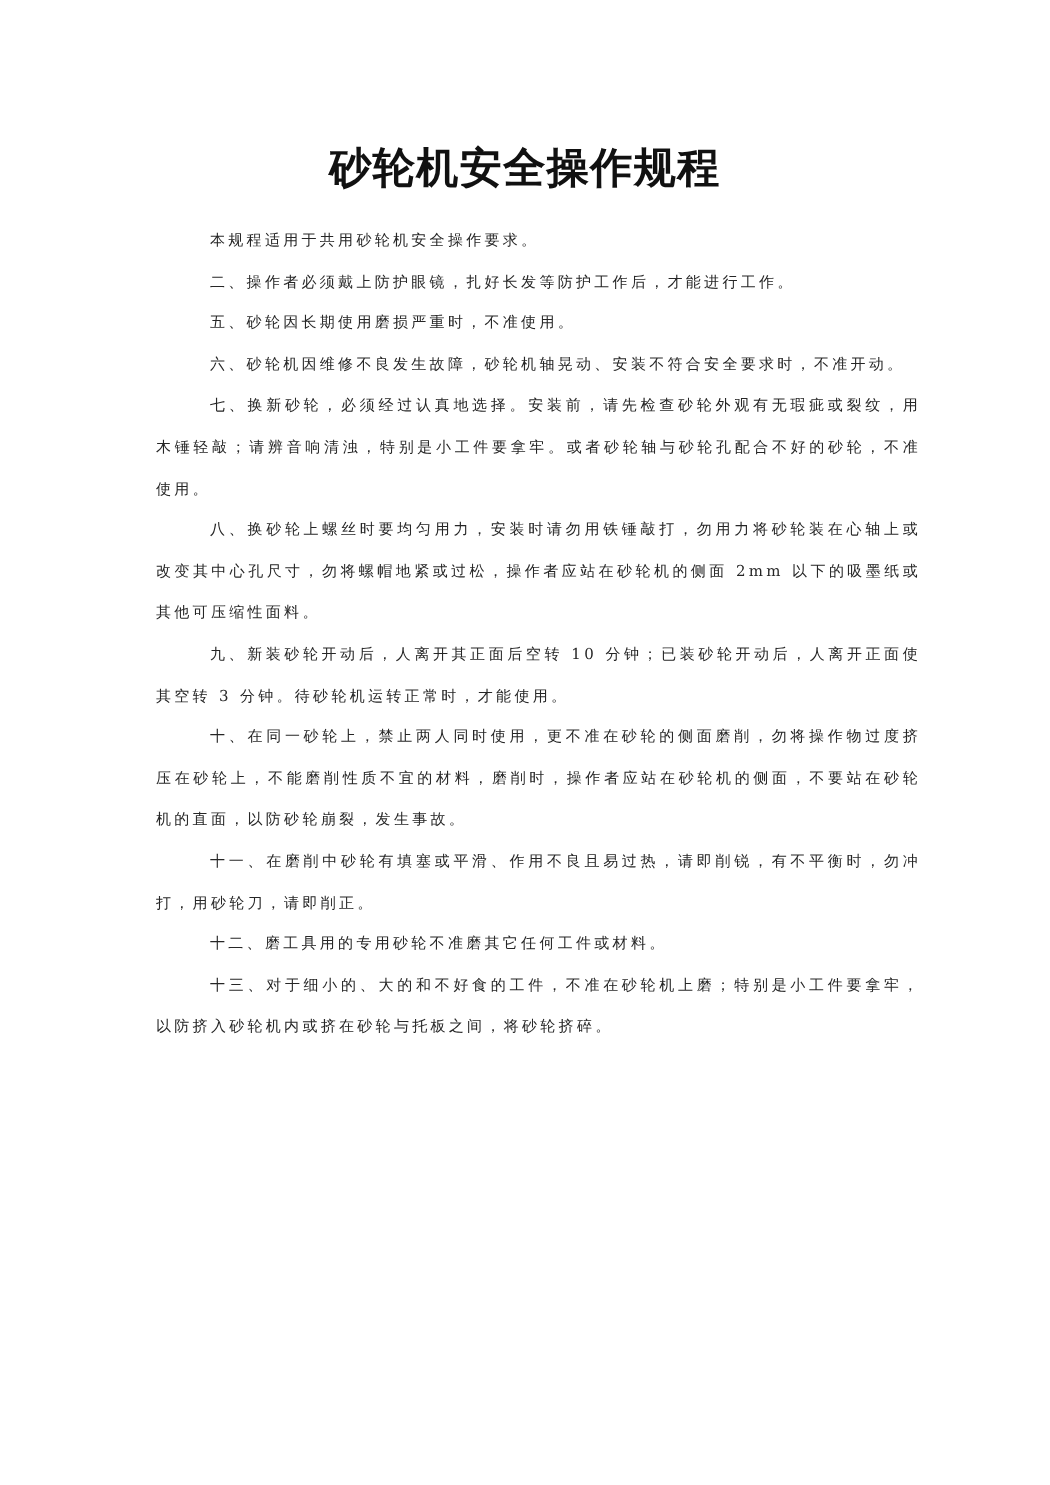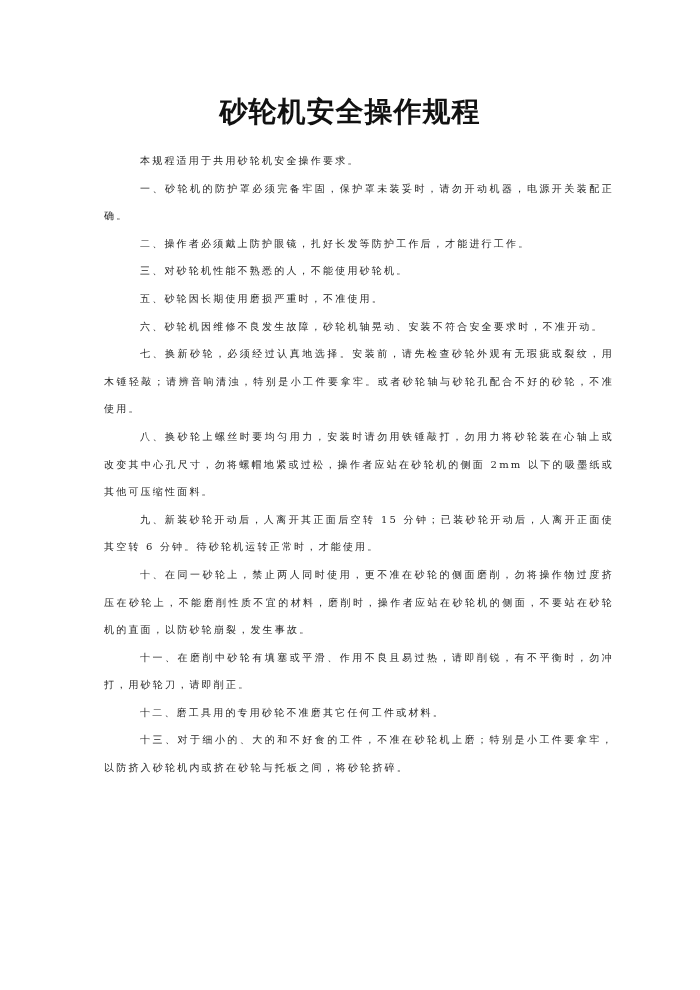--- a/index.html
+++ b/index.html
@@ -53,27 +53,25 @@
       word-break: break-all;
     }
   </style>
 </head>
 <body>
 
 <div class="page">
   <h1 class="title">砂轮机安全操作规程</h1>
   <div class="body">
     <p class="para">本规程适用于共用砂轮机安全操作要求。</p>
-    <p class="para">一、砂轮机的防护罩必须完备牢固，保护罩未装妥时，请勿开动机器，电源开关装配正确。</p>
     <p class="para">二、操作者必须戴上防护眼镜，扎好长发等防护工作后，才能进行工作。</p>
-    <p class="para">三、对砂轮机性能不熟悉的人，不能使用砂轮机。</p>
     <p class="para">五、砂轮因长期使用磨损严重时，不准使用。</p>
     <p class="para">六、砂轮机因维修不良发生故障，砂轮机轴晃动、安装不符合安全要求时，不准开动。</p>
     <p class="para">七、换新砂轮，必须经过认真地选择。安装前，请先检查砂轮外观有无瑕疵或裂纹，用木锤轻敲；请辨音响清浊，特别是小工件要拿牢。或者砂轮轴与砂轮孔配合不好的砂轮，不准使用。</p>
     <p class="para">八、换砂轮上螺丝时要均匀用力，安装时请勿用铁锤敲打，勿用力将砂轮装在心轴上或改变其中心孔尺寸，勿将螺帽地紧或过松，操作者应站在砂轮机的侧面 2mm 以下的吸墨纸或其他可压缩性面料。</p>
-    <p class="para">九、新装砂轮开动后，人离开其正面后空转 15 分钟；已装砂轮开动后，人离开正面使其空转 6 分钟。待砂轮机运转正常时，才能使用。</p>
+    <p class="para">九、新装砂轮开动后，人离开其正面后空转 10 分钟；已装砂轮开动后，人离开正面使其空转 3 分钟。待砂轮机运转正常时，才能使用。</p>
     <p class="para">十、在同一砂轮上，禁止两人同时使用，更不准在砂轮的侧面磨削，勿将操作物过度挤压在砂轮上，不能磨削性质不宜的材料，磨削时，操作者应站在砂轮机的侧面，不要站在砂轮机的直面，以防砂轮崩裂，发生事故。</p>
     <p class="para">十一、在磨削中砂轮有填塞或平滑、作用不良且易过热，请即削锐，有不平衡时，勿冲打，用砂轮刀，请即削正。</p>
     <p class="para">十二、磨工具用的专用砂轮不准磨其它任何工件或材料。</p>
     <p class="para">十三、对于细小的、大的和不好食的工件，不准在砂轮机上磨；特别是小工件要拿牢，以防挤入砂轮机内或挤在砂轮与托板之间，将砂轮挤碎。</p>
 
   </div>
 </div>
 
 </body></html>

